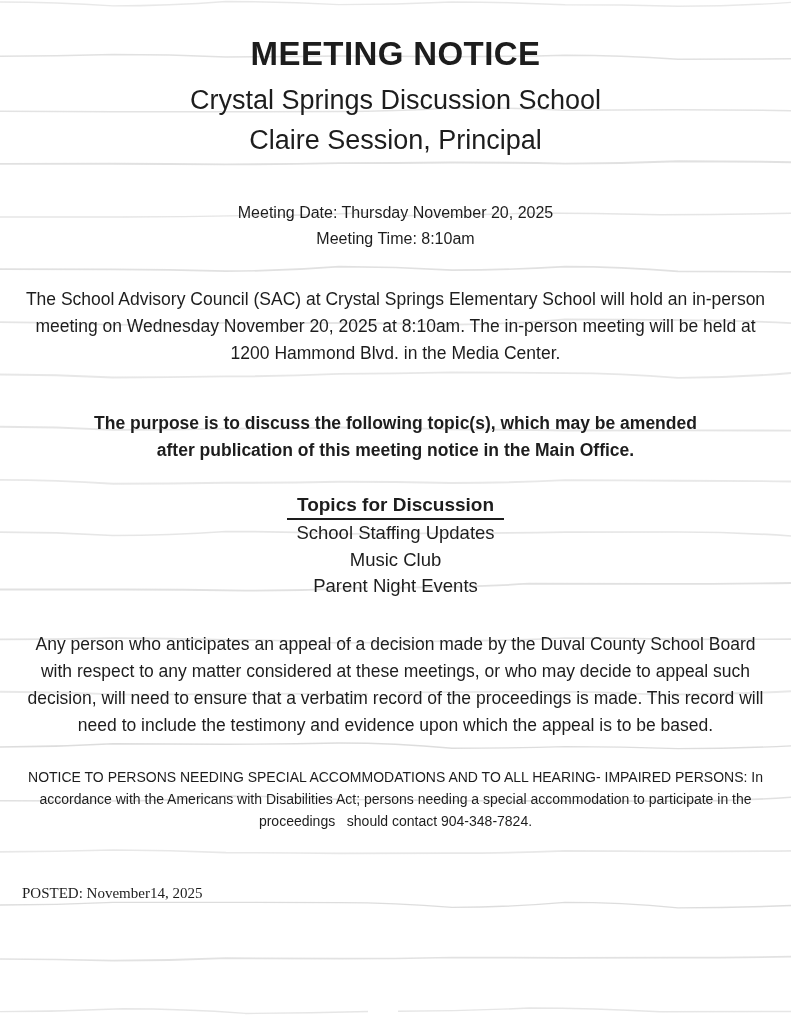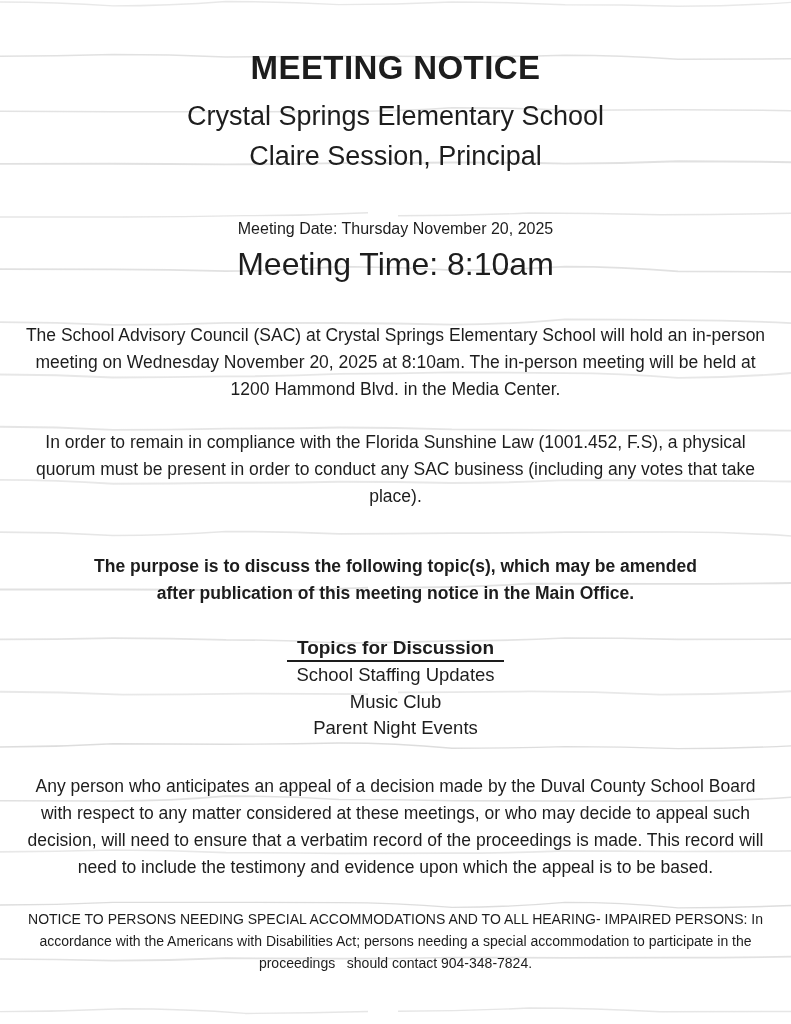--- a/index.html
+++ b/index.html
@@ -21,21 +21,21 @@
     inset: 0;
     z-index: 0;
     pointer-events: none;
   }
   .content {
     position: relative;
     z-index: 1;
     text-align: center;
   }
   .title {
-    margin: 14px;
+    margin: 0;
     padding-top: 36px;
     font-size: 33px;
     font-weight: 700;
     letter-spacing: 0.4px;
     line-height: 1.1;
   }
   .school {
     margin-top: 12px;
     font-size: 27px;
     line-height: 1.2;
@@ -45,21 +45,21 @@
     font-size: 27px;
     line-height: 1.2;
   }
   .meet-date {
     margin-top: 47px;
     font-size: 16px;
     line-height: 1.2;
   }
   .meet-time {
     margin-top: 7px;
-    font-size: 32px;
+    font-size: 16px;
     line-height: 1.2;
   }
   .body-p {
     margin: 0 auto;
     font-size: 17.5px;
     line-height: 27px;
   }
   .p-intro    { margin-top: 38px; width: 745px; }
   .p-sunshine { margin-top: 26px; width: 745px; }
   .p-purpose  { margin-top: 43px; width: 625px; font-weight: bold; }
@@ -120,29 +120,28 @@
       <path d="M 0.0 851.8 Q 56.5 851.8, 113.0 850.0 Q 169.5 850.0, 226.0 852.7 Q 282.5 852.7, 339.0 853.3 Q 395.5 853.3, 452.0 853.2 Q 508.5 853.2, 565.0 850.9 Q 621.5 850.9, 678.0 851.5 Q 734.5 851.5, 791.0 850.8 " fill="none" stroke="#d6d6d6" stroke-width="1.72" opacity="0.57"></path>
       <path d="M 0.0 905.0 Q 56.5 905.0, 113.0 902.4 Q 169.5 902.4, 226.0 902.3 Q 282.5 902.3, 339.0 902.6 Q 395.5 902.6, 452.0 907.3 Q 508.5 907.3, 565.0 902.4 Q 621.5 902.4, 678.0 907.8 Q 734.5 907.8, 791.0 905.5 " fill="none" stroke="#d6d6d6" stroke-width="1.34" opacity="0.83"></path>
       <path d="M 0.0 959.0 Q 56.5 959.0, 113.0 960.7 Q 169.5 960.7, 226.0 958.2 Q 282.5 958.2, 339.0 958.7 Q 395.5 958.7, 452.0 957.5 Q 508.5 957.5, 565.0 957.9 Q 621.5 957.9, 678.0 957.6 Q 734.5 957.6, 791.0 956.7 " fill="none" stroke="#d6d6d6" stroke-width="1.69" opacity="0.71"></path>
       <path d="M 0.0 1011.6 Q 61.3 1011.6, 122.7 1008.8 Q 184.0 1008.8, 245.3 1013.4 Q 306.7 1013.4, 368.0 1011.5 M 398.0 1011.3 Q 463.5 1011.3, 529.0 1008.0 Q 594.5 1008.0, 660.0 1011.8 Q 725.5 1011.8, 791.0 1011.5 " fill="none" stroke="#d6d6d6" stroke-width="1.45" opacity="0.61"></path>
     </svg>
 
   <div class="content">
 
     <h1 class="title">MEETING NOTICE</h1>
 
-    <div class="school">Crystal Springs Elementary School</div>
+    <div class="school">Crystal Springs Discussion School</div>
     <div class="principal">Claire Session, Principal</div>
 
     <div class="meet-date">Meeting Date: Thursday November 20, 2025</div>
     <div class="meet-time">Meeting Time: 8:10am</div>
 
     <p class="body-p p-intro">The School Advisory Council (SAC) at Crystal Springs Elementary School will hold an in-person meeting on Wednesday November 20, 2025 at 8:10am. The in-person meeting will be held at 1200 Hammond Blvd. in the Media Center.</p>
 
-    <p class="body-p p-sunshine">In order to remain in compliance with the Florida Sunshine Law (1001.452, F.S), a physical quorum must be present in order to conduct any SAC business (including any votes that take place).</p>
 
     <p class="body-p p-purpose">The purpose is to discuss the following topic(s), which may be amended after publication of this meeting notice in the Main Office.</p>
 
     <div class="topics">
       <div>
         <span class="topics-heading" style="border-bottom-color: rgb(29, 29, 29);">Topics for Discussion</span>
       </div>
       <div class="topic-item">School Staffing Updates</div>
       <div class="topic-item">Music Club</div>
       <div class="topic-item">Parent Night Events</div>

